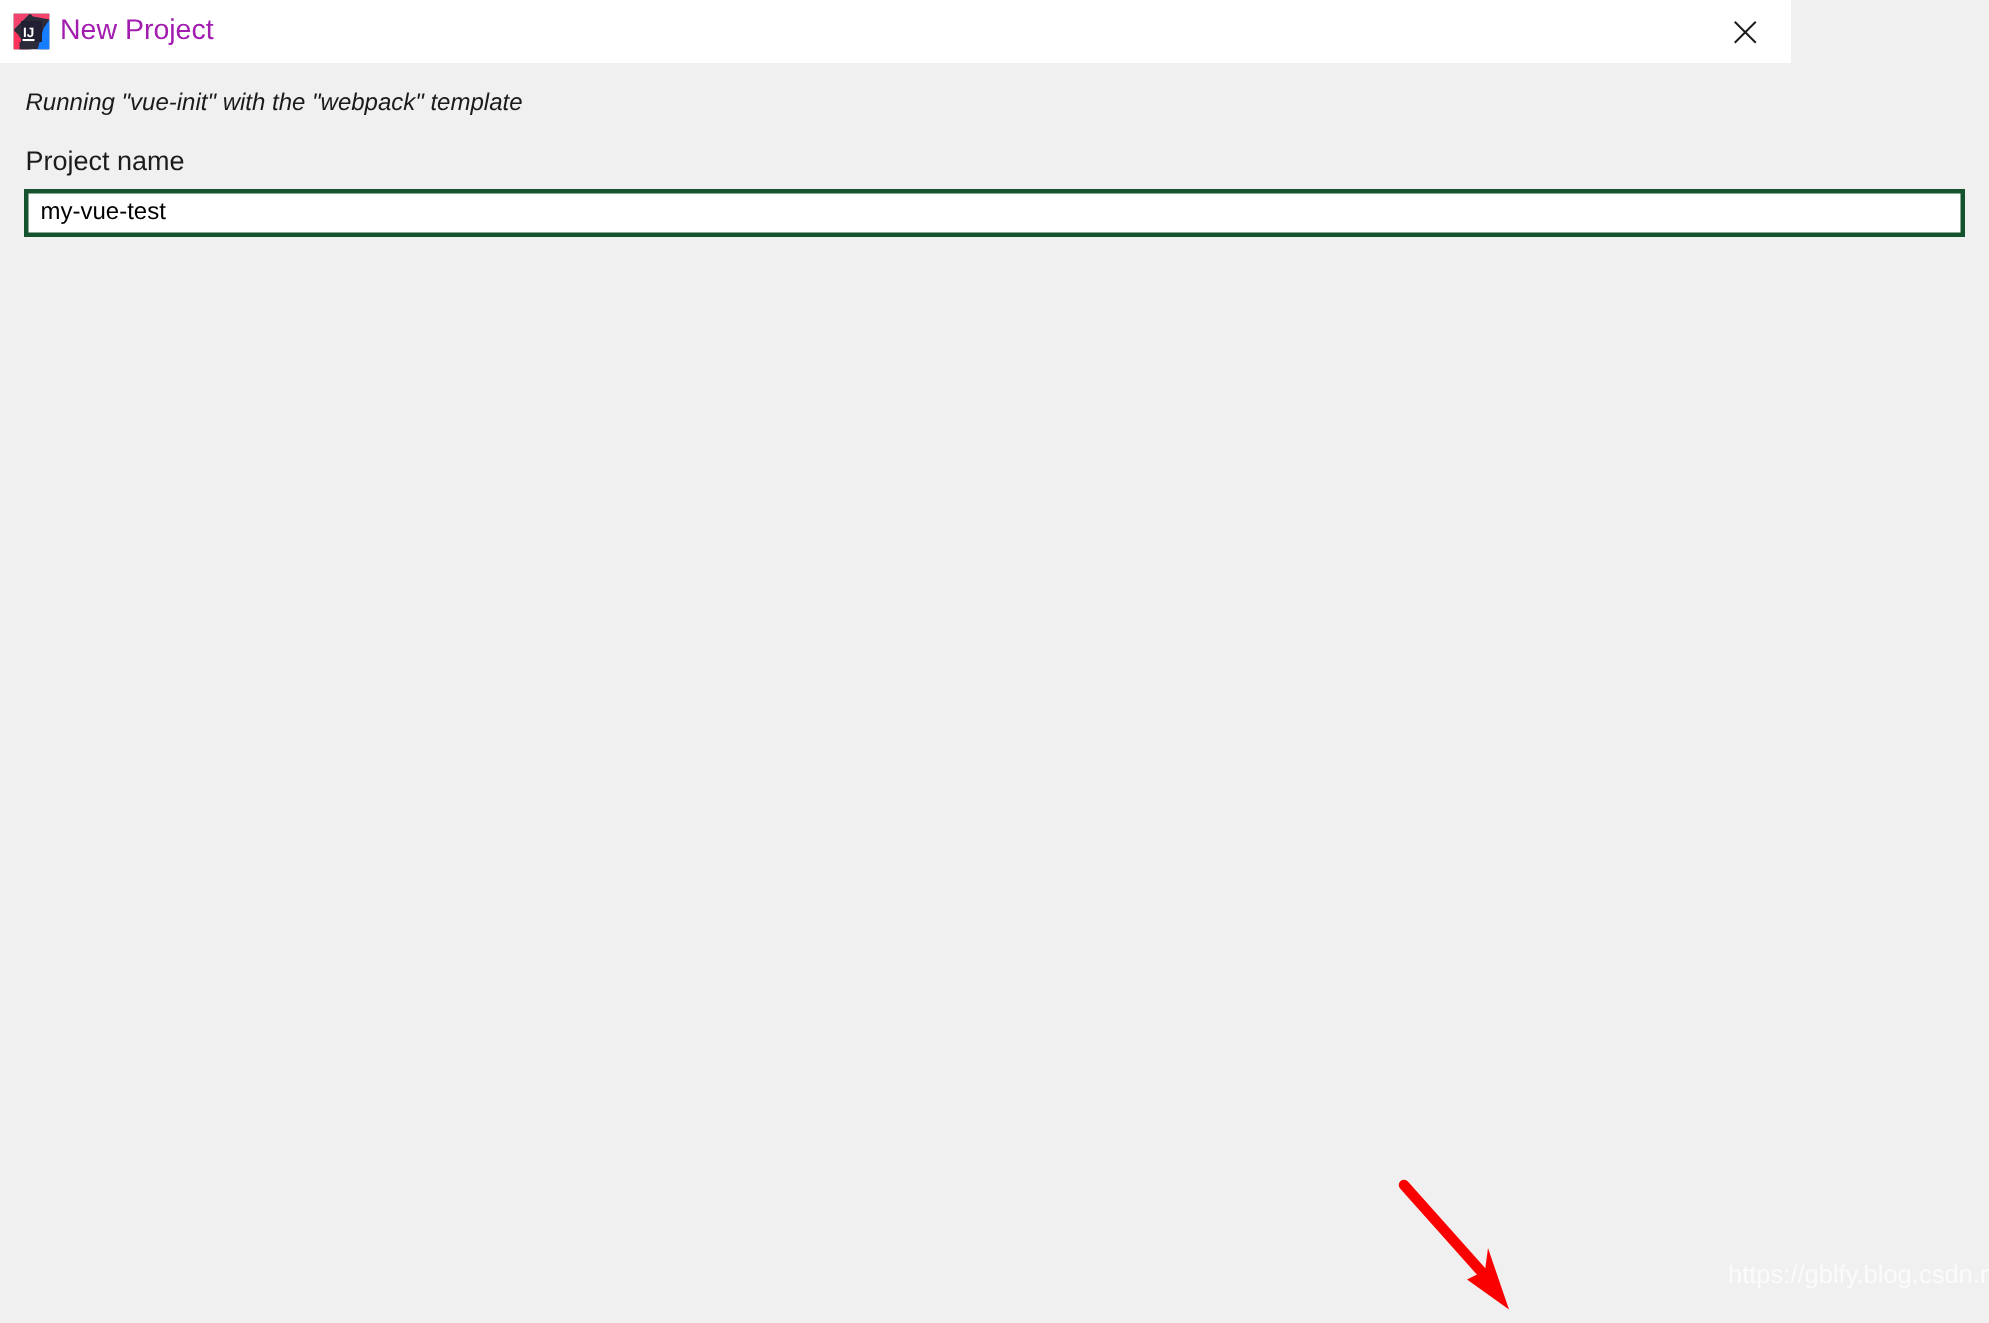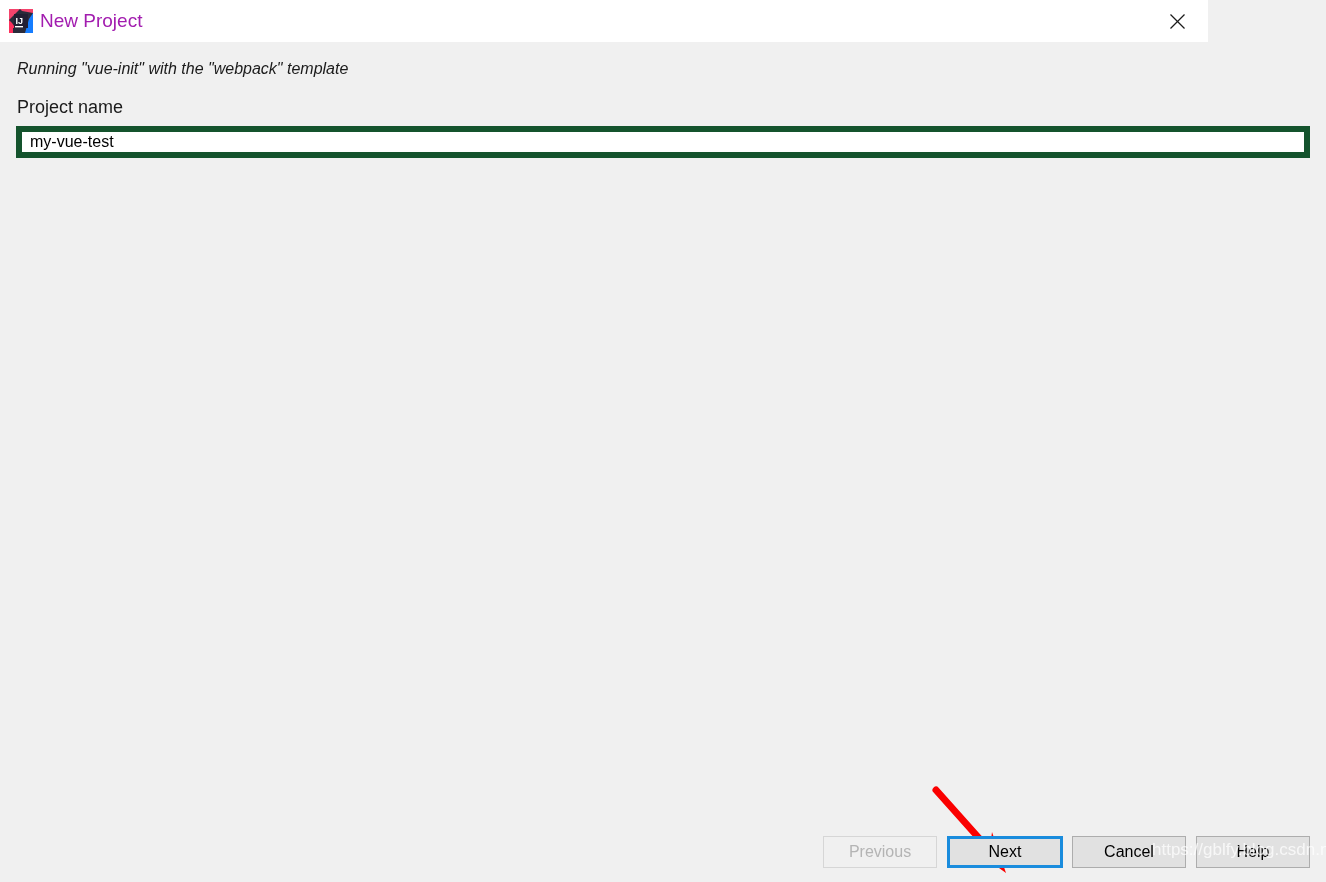--- a/index.html
+++ b/index.html
@@ -17,21 +17,20 @@
 
   
   .titlebar {
     position: absolute;
     left: 0; top: 0;
     width: 1194px;
     height: 42px;
     background: #ffffff;
     display: flex;
     align-items: center;
-    padding-left: 14px;
   }
   .app-icon {
     position: absolute;
     left: 9px; top: 9px;
     width: 24px; height: 24px;
   }
   .window-title {
     position: absolute;
     left: 40px;
     top: 9px;
@@ -76,21 +75,21 @@
     color: #1b1b1b;
     white-space: nowrap;
   }
   .project-name-input {
     position: absolute;
     left: 16px;
     top: 84px;
     width: 1294px;
     height: 32px;
     box-sizing: border-box;
-    border: 6px solid #14532d;
+    border: 3px solid #14532d;
     background: #ffffff;
     font-family: "Liberation Sans", sans-serif;
     font-size: 16px;
     color: #000000;
     padding: 0 8px;
     outline: none;
   }
 
   
   .annotation-text {
@@ -201,25 +200,15 @@
   <input class="project-name-input" type="text" value="my-vue-test" style="">
 
 
   <span class="annotation-arrow">
     <svg width="110" height="110" viewBox="0 0 110 110">
       <line x1="16" y1="13" x2="74" y2="78" stroke="#fa0000" stroke-width="7" stroke-linecap="round"></line>
       <path d="M86 96 L58 76 L70 70 L72 55 Z" fill="#fa0000"></path>
     </svg>
   </span>
 
-  <div class="button-row">
-
-    <button id="btn-previous" class="dlg-button disabled" disabled="">Previous</button>
-
-    <button id="btn-next" class="dlg-button focused">Next</button>
-
-    <button id="btn-cancel" class="dlg-button">Cancel</button>
-
-    <button id="btn-help" class="dlg-button">Help</button>
-  </div>
 </div>
 
 <div class="watermark">https://gblfy.blog.csdn.net</div>
 
 </body></html>

